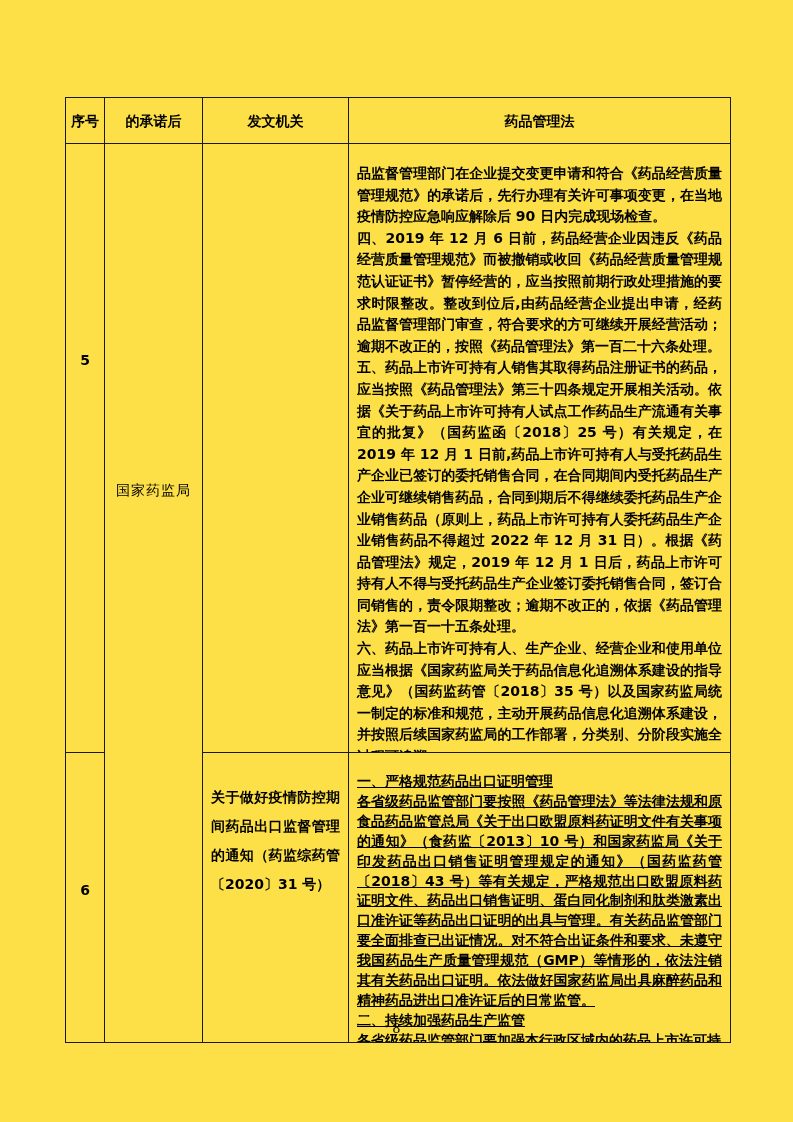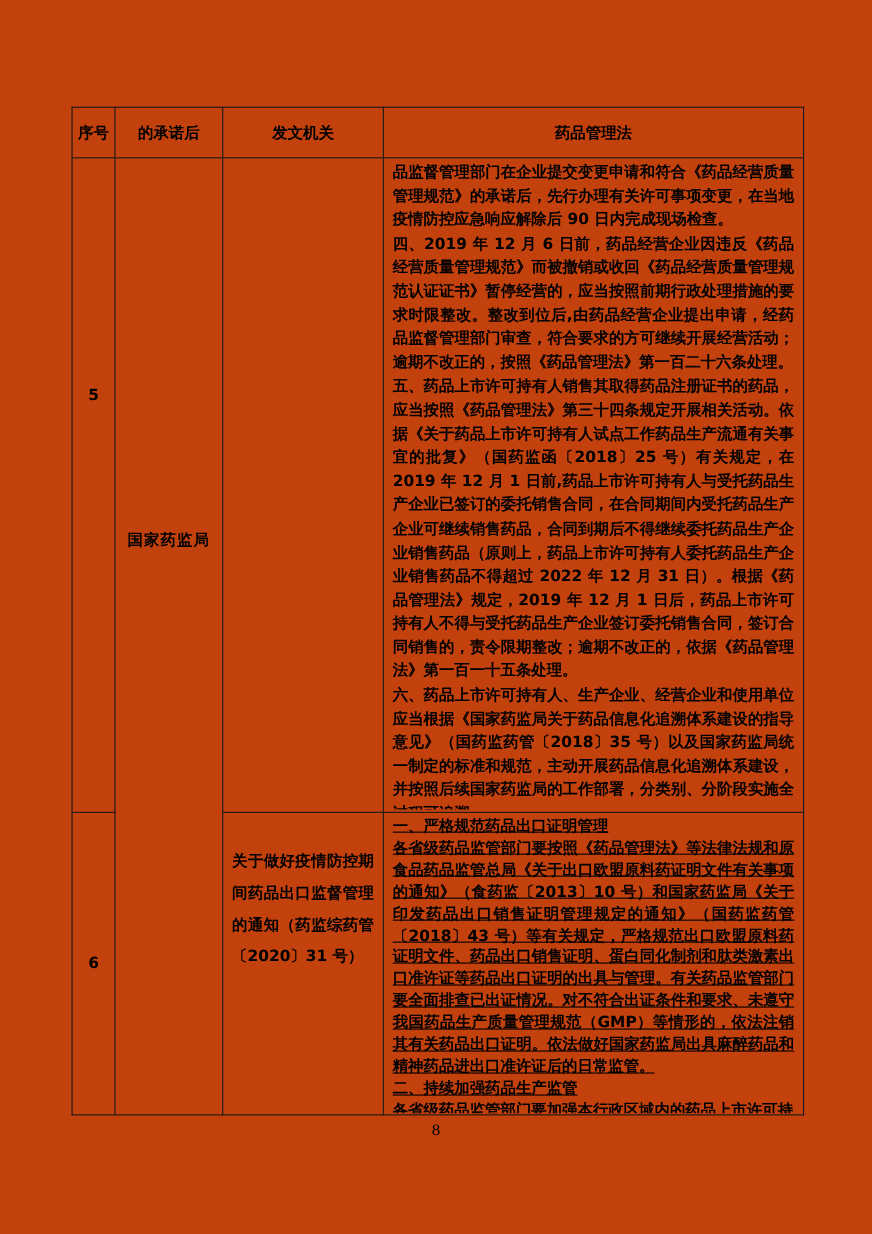--- a/index.html
+++ b/index.html
@@ -1,17 +1,17 @@
 <!DOCTYPE html>
 <html><head>
 <meta charset="utf-8">
 <style>
   html,body{margin:0;padding:0;background:#ffffff;}
   .page{
-    position:relative;width:793px;height:1122px;background:#c2410c;
+    position:relative;width:793px;height:1122px;background:#fde047;
     font-family:"DejaVu Sans",sans-serif;color:#000;overflow:hidden;
   }
   table.doc-table{
     position:absolute;left:65px;top:97px;width:665px;
     border-collapse:collapse;table-layout:fixed;
   }
   table.doc-table th,table.doc-table td{
     border:1.5px solid #1a1a1a;padding:0;vertical-align:top;overflow:hidden;
   }
   col.c-seq{width:39px;}
@@ -22,27 +22,27 @@
     height:45px;display:flex;align-items:center;justify-content:center;
     font-size:14px;font-weight:700;text-align:center;line-height:20px;
     padding:0 4px;box-sizing:border-box;
   }
   .seq5-inner{
     height:592px;display:flex;align-items:center;justify-content:center;
     font-size:14px;font-weight:700;padding-bottom:160px;box-sizing:border-box;
   }
   .auth-inner{
     height:869px;display:flex;align-items:center;justify-content:center;
-    font-size:14px;font-weight:700;letter-spacing:1px;
+    font-size:14px;font-weight:400;letter-spacing:1px;
     padding-bottom:176px;box-sizing:border-box;
   }
   .doc5-inner{height:592px;box-sizing:border-box;}
   .content-inner{
     box-sizing:border-box;padding:3px 8px 0 8px;
-    font-size:14px;font-weight:700;text-align:justify;overflow:hidden;
+    font-size:14px;font-weight:700;text-align:justify;overflow:hidden;margin-top:16px;
   }
   .content-inner p{margin:0;text-align:justify;}
   .content5{height:592px;}
   .content5 p{line-height:21.6px;}
   .content6{height:273px;text-decoration:underline;}
   .content6 p{line-height:19.9px;}
   .seq6-inner{
     height:273px;display:flex;align-items:center;justify-content:center;
     font-size:14px;font-weight:700;box-sizing:border-box;
   }

